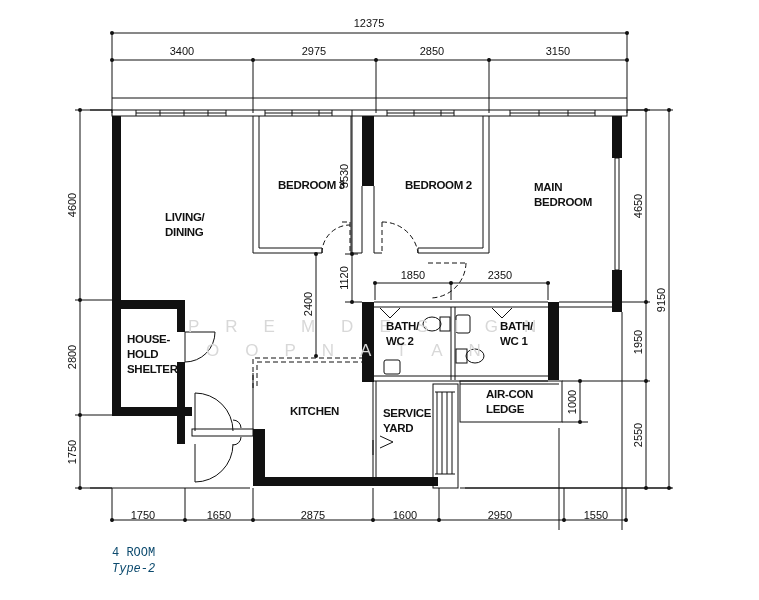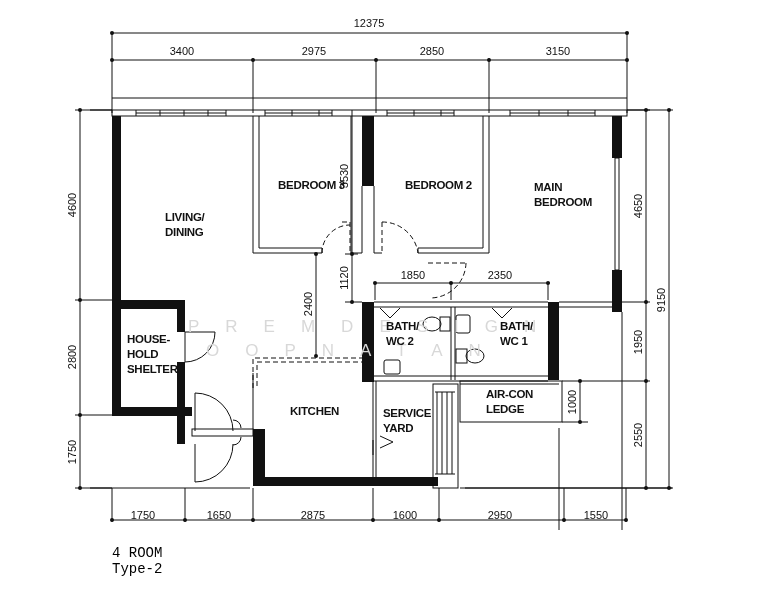--- a/index.html
+++ b/index.html
@@ -1,21 +1,21 @@
 <!DOCTYPE html>
 <html><head>
 <meta charset="utf-8">
 <style>
   html, body { margin: 0; padding: 0; background: #ffffff; }
   body { width: 759px; height: 600px; position: relative; overflow: hidden; font-family: "Liberation Sans", sans-serif; }
   svg { position: absolute; left: 0; top: 0; }
   .dimtxt { font-family: "Liberation Sans", sans-serif; font-size: 11px; fill: #111; }
   .roomtxt { font-family: "Liberation Sans", sans-serif; font-size: 11.5px; font-weight: bold; fill: #111; letter-spacing: -0.3px; }
   .wm { font-family: "Liberation Sans", sans-serif; font-size: 17px; fill: #d8d8d8; letter-spacing: 26px; }
-  .label { position: absolute; left: 112px; font-family: "Liberation Mono", monospace; font-size: 14px; color: #000000; line-height: 15px; }
+  .label { position: absolute; left: 112px; font-family: "Liberation Mono", monospace; font-size: 12px; color: #0c4a6e; line-height: 15px; }
 </style>
 </head>
 <body>
 
 <svg width="759" height="600" viewBox="0 0 759 600">
   <g stroke="#111" stroke-width="1" fill="none">
 
     <g>
       <line x1="112" y1="33" x2="627" y2="33"></line>
       <line x1="112" y1="60" x2="627" y2="60"></line>
@@ -320,13 +320,13 @@
   <text class="roomtxt" x="290" y="415">KITCHEN</text>
 
   <text class="roomtxt" x="383" y="417">SERVICE</text>
   <text class="roomtxt" x="383" y="432">YARD</text>
 
   <text class="roomtxt" x="486" y="398">AIR-CON</text>
   <text class="roomtxt" x="486" y="413">LEDGE</text>
 </svg>
 
 <div class="label" style="top:546px;">4 ROOM</div>
-<div class="label" style="top:562px;">Type-2</div>
+<div class="label" style="top:562px;font-style:italic;">Type-2</div>
 
 </body></html>

